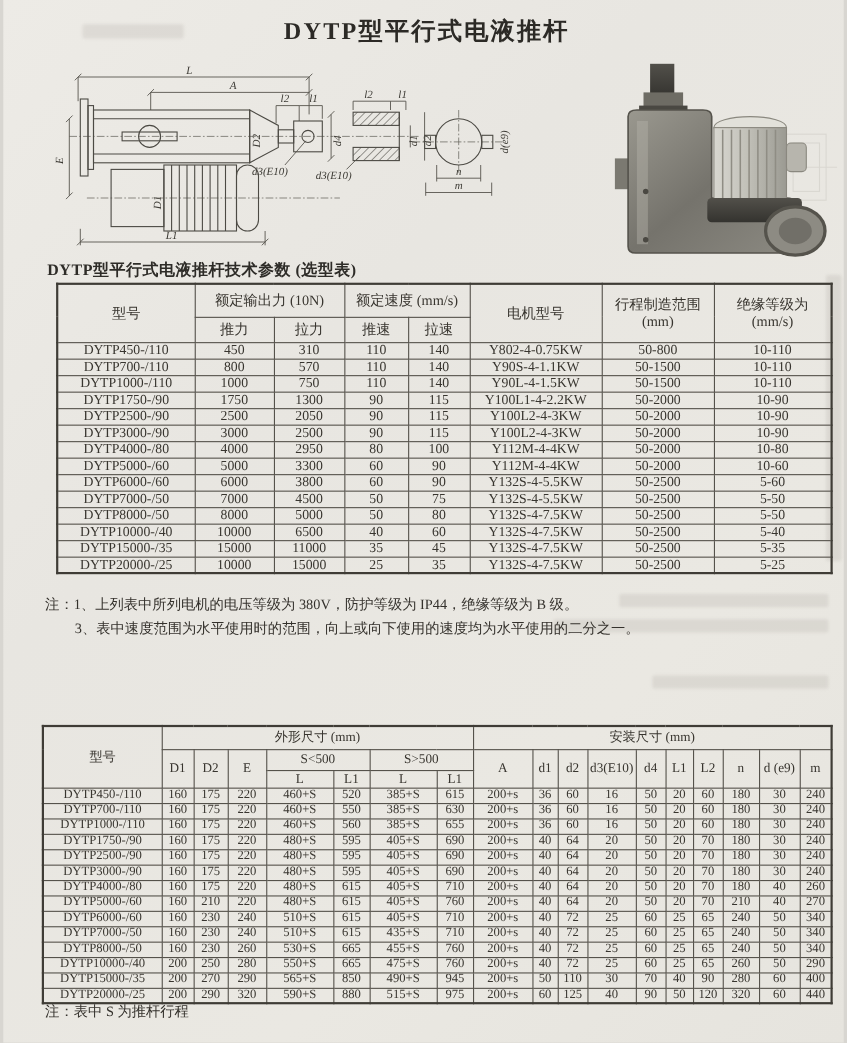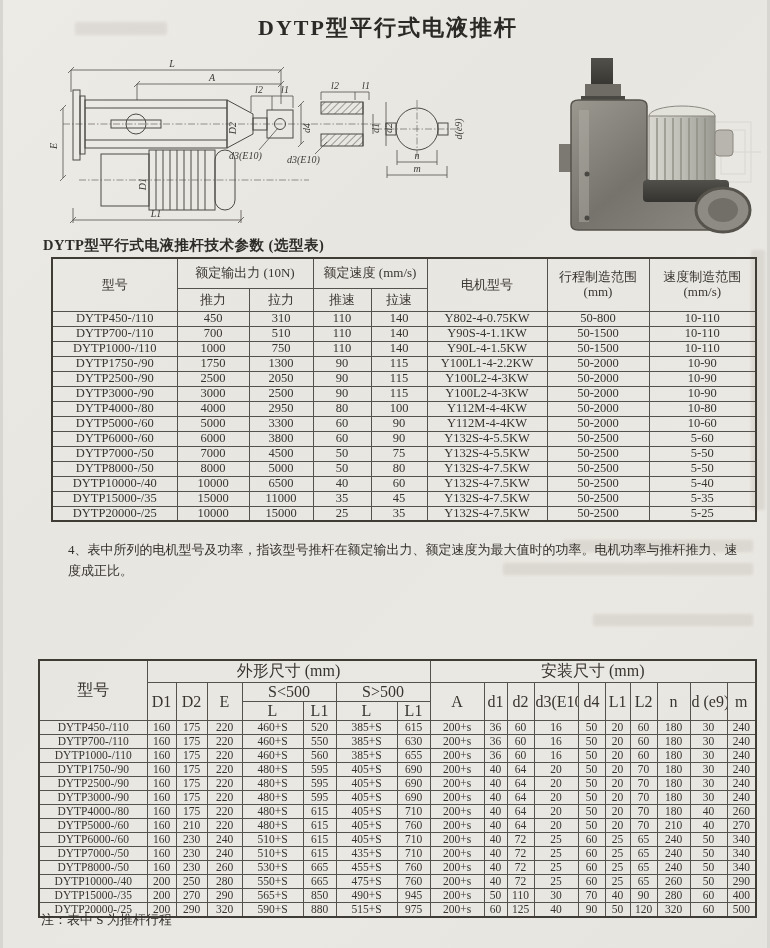--- a/index.html
+++ b/index.html
@@ -17,21 +17,21 @@
   table{border:2px solid #3f3c36;}
   th{font-weight:normal;}
   th,td{text-align:center;vertical-align:middle;padding:0 1px;overflow:hidden;white-space:nowrap;color:#38352f;}
   #table1{width:704px;font-size:12.5px;}
   #table1 th{font-size:13px;}
   #table1 thead tr:first-child{height:30px;}
   #table1 thead tr:nth-child(2){height:23px;}
   #table1 tbody tr{height:15px;line-height:1;}
   #table1 tbody td{font-size:12.5px;}
   #table2{width:717px;font-size:11.5px;}
-  #table2 th{font-size:16px;font-family:Liberation Serif, serif;}
+  #table2 th{font-size:12px;font-family:Liberation Serif, serif;}
   #table2 thead tr:nth-child(1){height:21px;}
   #table2 thead tr:nth-child(2){height:19px;}
   #table2 thead tr:nth-child(3){height:14px;}
   #table2 tbody tr{height:14px;line-height:1;}
   .unit-line{font-size:13px;line-height:1.1;}
   .hdr-line{line-height:1.15;}
   
   #notes{width:705px;font-size:13px;line-height:1.6;color:#34312c;}
   .note-first{display:block;}
   .note-item{display:block;margin-left:27px;}
@@ -249,21 +249,21 @@
       <tr>
         <th rowspan="2">型号</th>
         <th colspan="2">额定输出力 (10N)</th>
         <th colspan="2">额定速度 (mm/s)</th>
         <th rowspan="2">电机型号</th>
         <th rowspan="2">
           <div class="hdr-line">行程制造范围</div>
           <div class="hdr-line unit-line">(mm)</div>
         </th>
         <th rowspan="2">
-          <div class="hdr-line">速度制造范围</div>
+          <div class="hdr-line">绝缘等级为</div>
           <div class="hdr-line unit-line">(mm/s)</div>
         </th>
       </tr>
       <tr>
         <th>推力</th>
         <th>拉力</th>
         <th>推速</th>
         <th>拉速</th>
       </tr>
     </thead>
@@ -273,22 +273,22 @@
           <td>450</td>
           <td>310</td>
           <td>110</td>
           <td>140</td>
           <td>Y802-4-0.75KW</td>
           <td>50-800</td>
           <td>10-110</td>
         </tr>
         <tr>
           <td>DYTP700-/110</td>
-          <td>700</td>
-          <td>510</td>
+          <td>800</td>
+          <td>570</td>
           <td>110</td>
           <td>140</td>
           <td>Y90S-4-1.1KW</td>
           <td>50-1500</td>
           <td>10-110</td>
         </tr>
         <tr>
           <td>DYTP1000-/110</td>
           <td>1000</td>
           <td>750</td>
@@ -405,21 +405,22 @@
           <td>25</td>
           <td>35</td>
           <td>Y132S-4-7.5KW</td>
           <td>50-2500</td>
           <td>5-25</td>
         </tr>
       </tbody>
   </table>
 
   <div class="abs" id="notes" style="left:38px;top:540px;">
-    <span class="note-item">4、表中所列的电机型号及功率，指该型号推杆在额定输出力、额定速度为最大值时的功率。电机功率与推杆推力、速度成正比。</span>
+    <span class="note-first"><span>注：</span><span>1、上列表中所列电机的电压等级为 380V，防护等级为 IP44，绝缘等级为 B 级。</span></span>
+    <span class="note-item">3、表中速度范围为水平使用时的范围，向上或向下使用的速度均为水平使用的二分之一。</span>
   </div>
 
 
   <table class="abs" id="table2" style="left:35px;top:659px;">
     <colgroup>
       <col style="width:108px">
         <col style="width:29px">
         <col style="width:31px">
         <col style="width:35px">
       <col style="width:61px">
@@ -739,20 +740,20 @@
           <td>975</td>
           <td>200+s</td>
           <td>60</td>
           <td>125</td>
           <td>40</td>
           <td>90</td>
           <td>50</td>
           <td>120</td>
           <td>320</td>
           <td>60</td>
-          <td>500</td>
+          <td>440</td>
         </tr>
       </tbody>
   </table>
 
   <div class="abs" id="note2" style="left:38px;top:911px;">注：表中 S 为推杆行程</div>
 
 </div>
 
 </body></html>

